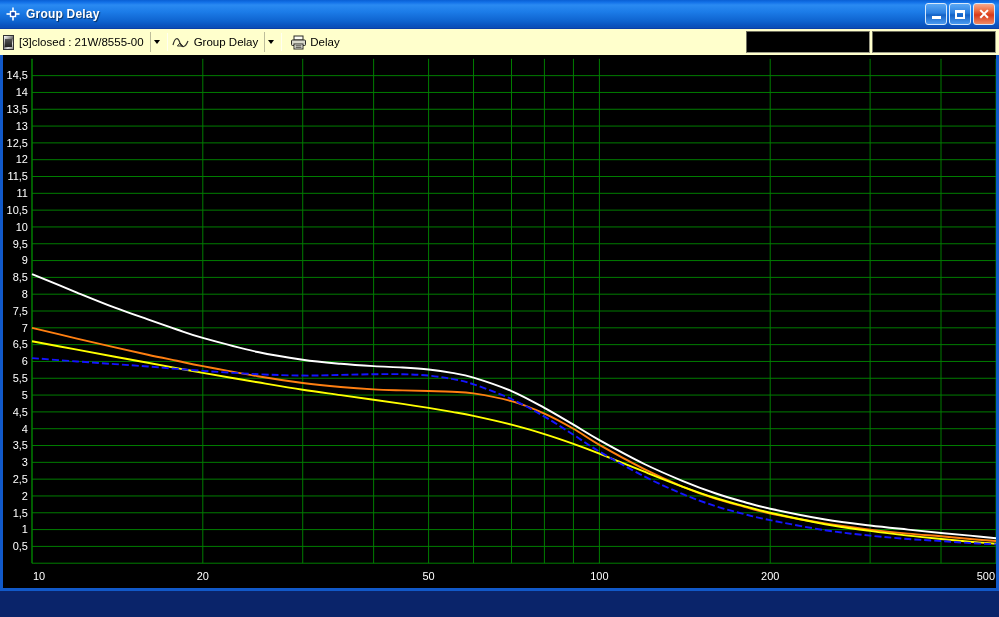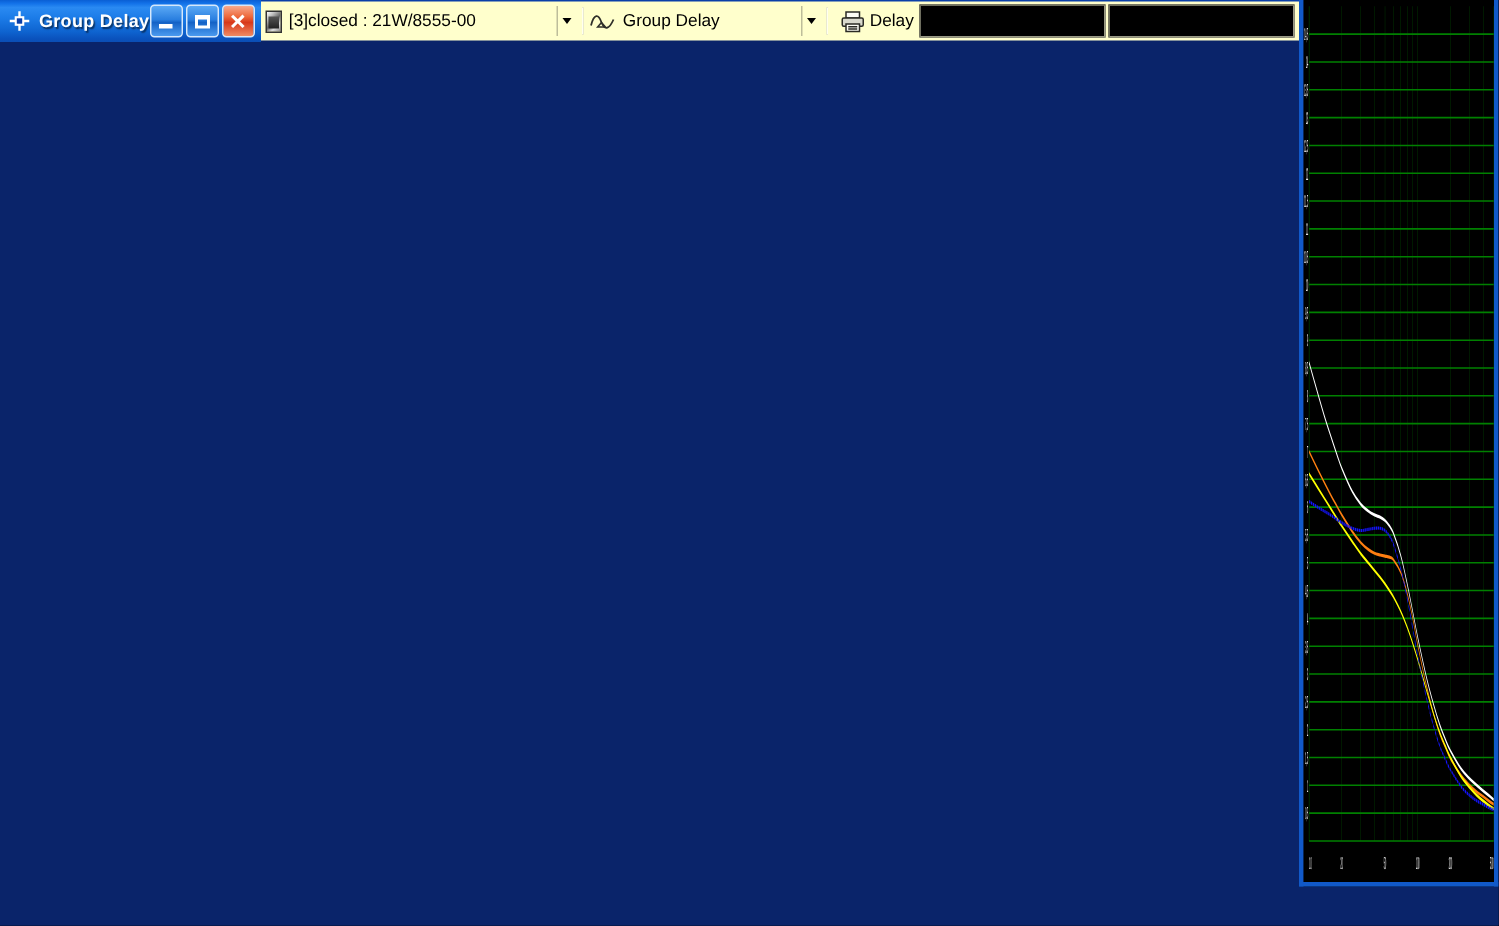--- a/index.html
+++ b/index.html
@@ -6,21 +6,21 @@
   html, body {
     width: 999px; height: 617px;
     overflow: hidden;
     font-family: "Liberation Sans", sans-serif;
     background: #0a246a;
   }
   .window {
     width: 999px; height: 591px;
     position: relative;
     background: #0a246a;
-    display: flex; 
+    display: flex; flex-direction: column;
   }
 
   
   .titlebar {
     height: 28px;
     background: linear-gradient(180deg,#0a5fd4 0%,#1271e8 8%,#2a8af2 18%,#1c7ce8 42%,#0e63cf 76%,#0a52bd 92%,#0b4eb5 100%);
     display: flex; align-items: center;
     padding: 0 2px 0 5px;
     flex: 0 0 auto;
     position: relative;
@@ -73,21 +73,20 @@
     background: #ffffcc;
     border-top: 1px solid #0a3fa8;
     display: flex; align-items: stretch;
     flex: 0 0 auto;
     padding: 2px 0 2px 3px;
     gap: 0;
   }
   .tb-group {
     display: flex; align-items: center;
     height: 100%;
-    gap: 48px;
   }
   .tb-sep {
     width: 1px;
     margin: 2px 4px;
     background: #a8a890;
     border-right: 1px solid #fffff0;
   }
   .tb-item {
     display: flex; align-items: center;
     height: 22px;

